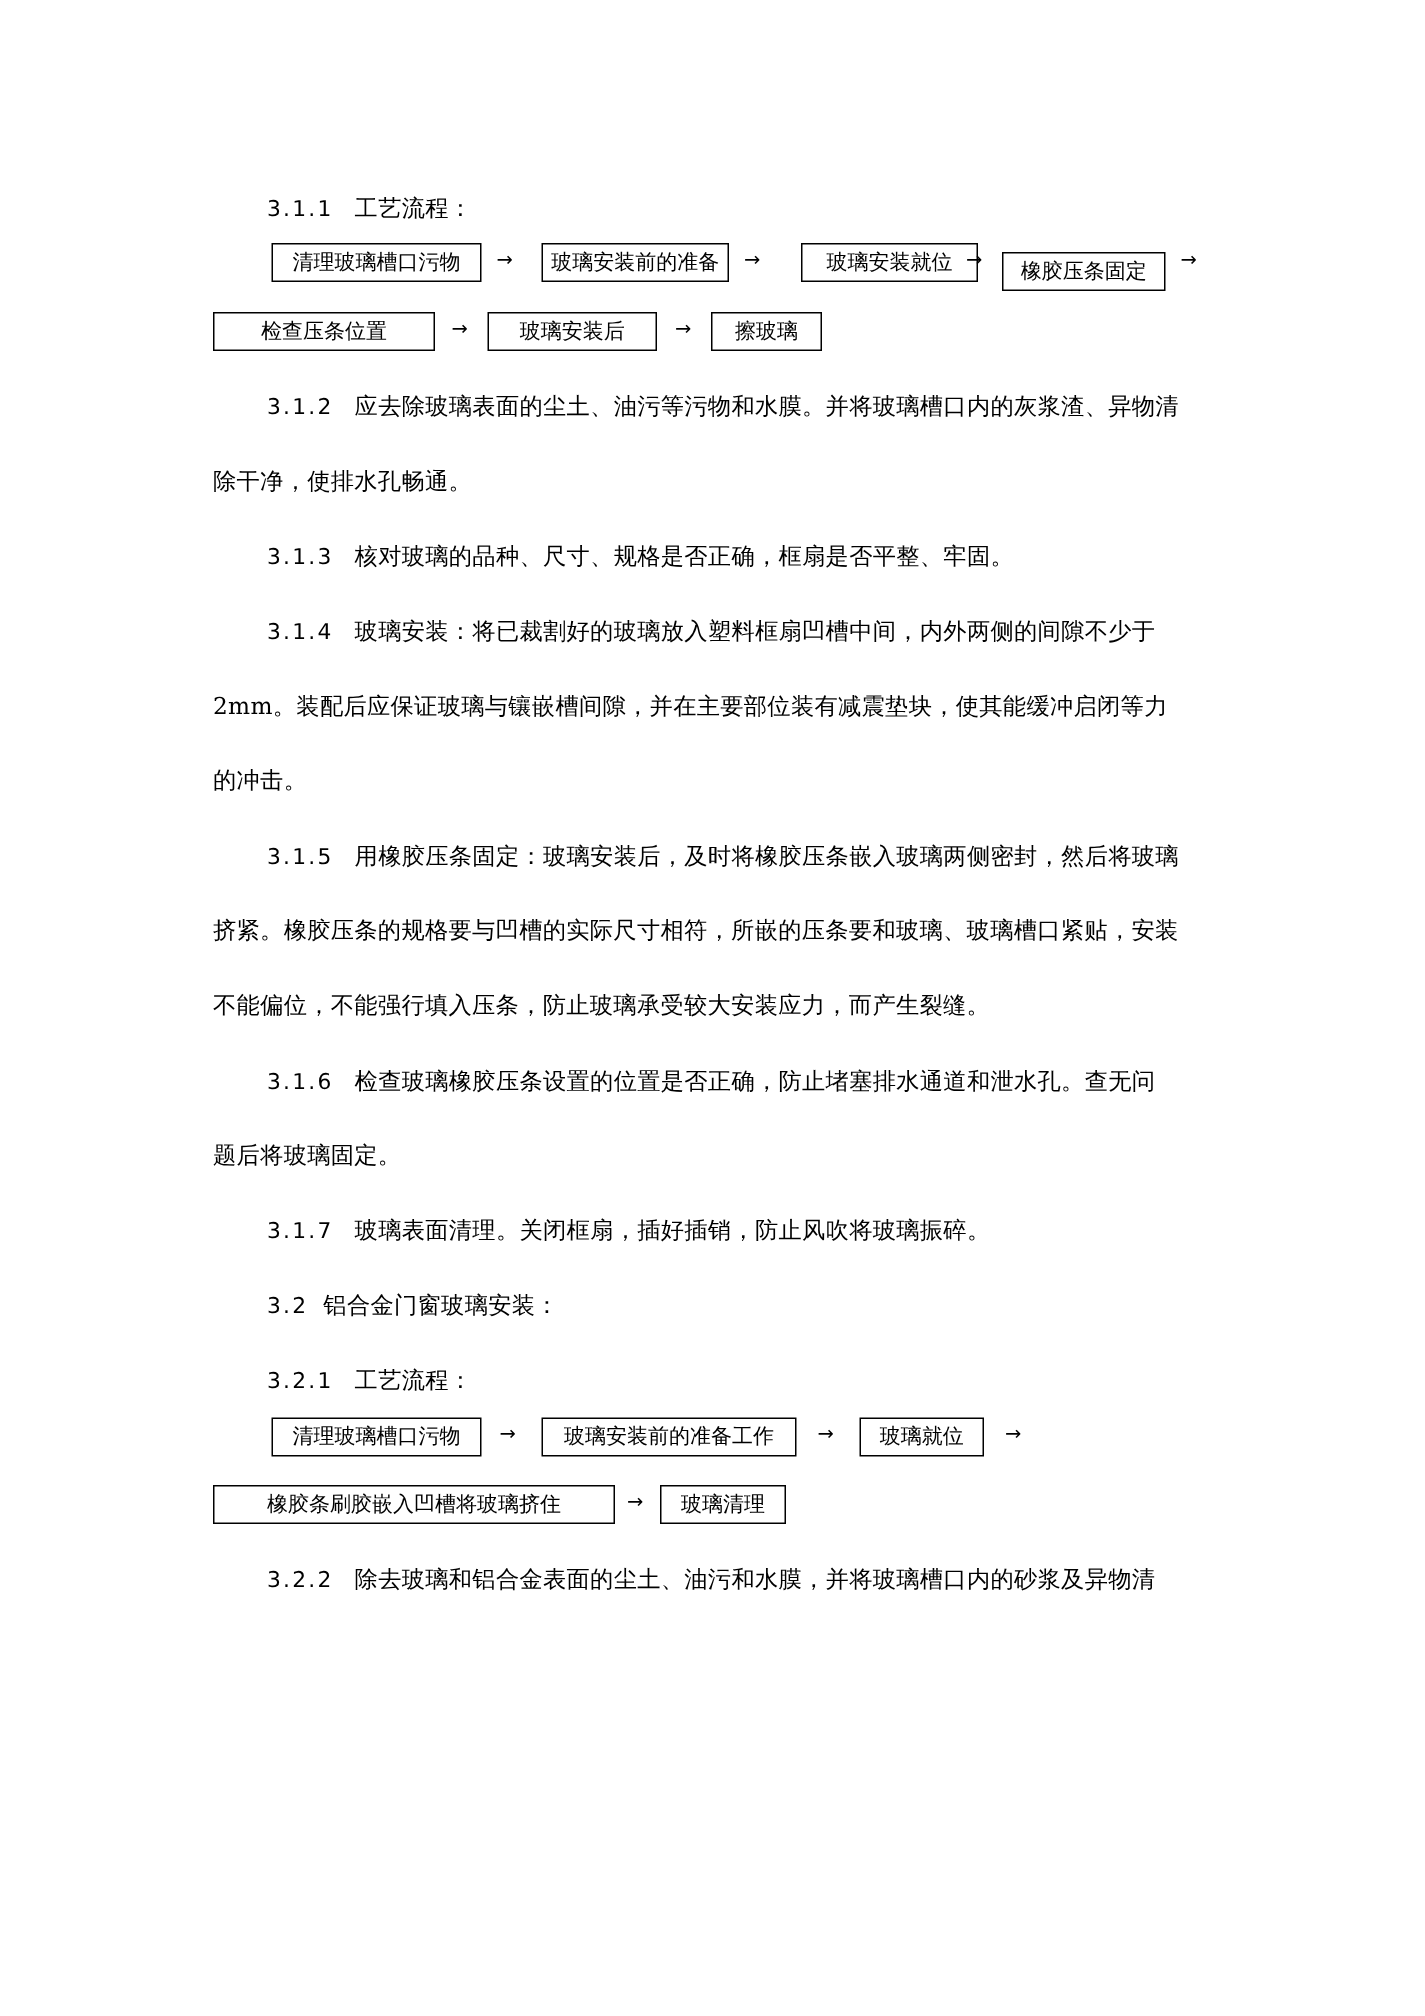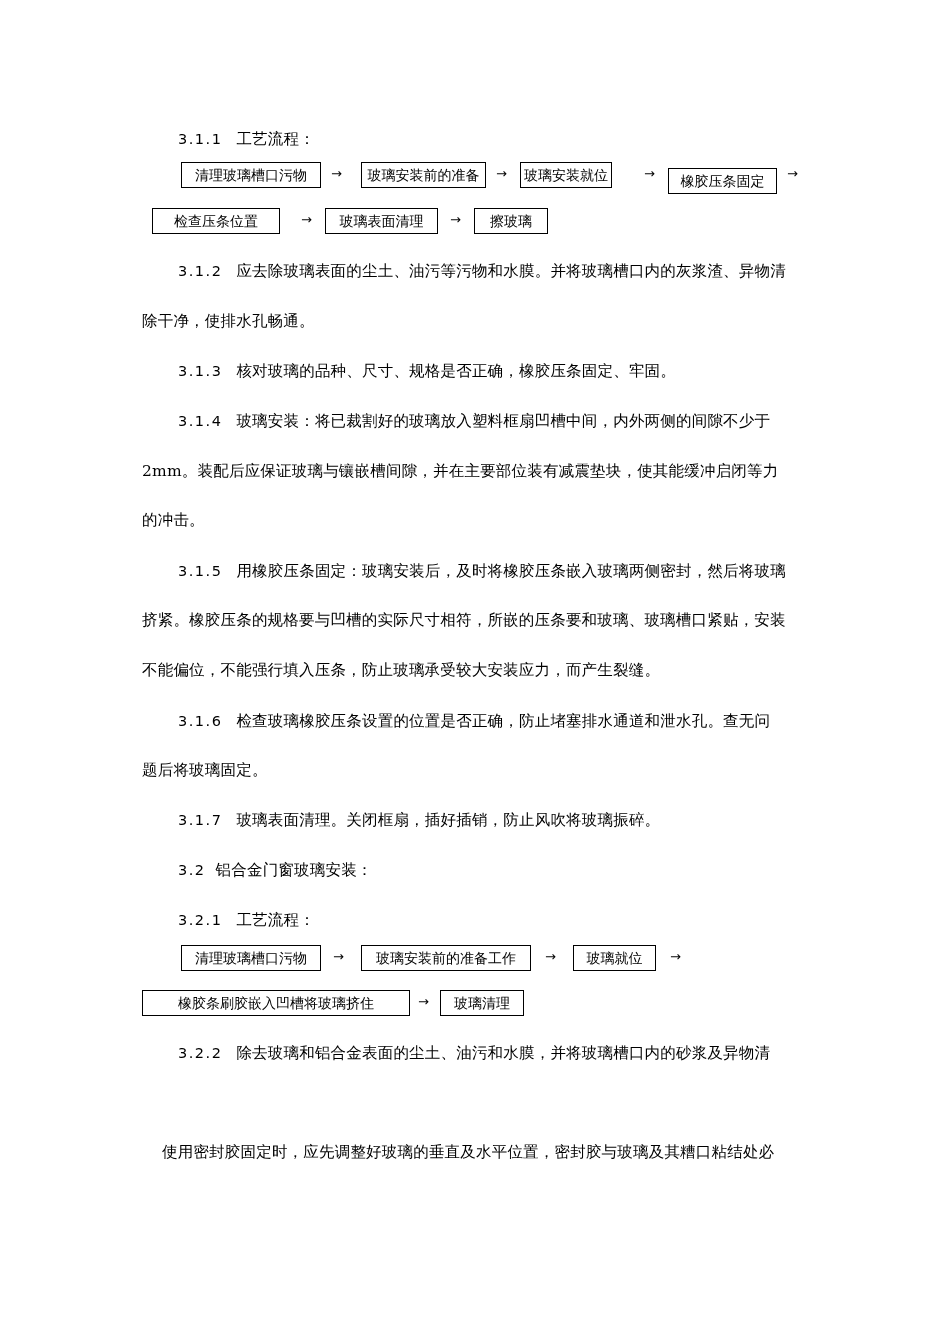--- a/index.html
+++ b/index.html
@@ -22,38 +22,38 @@
 <div class="page">
 
   <div class="line indent" style="top:129px">
     <span class="num">3.1.1</span><span>工艺流程：</span>
   </div>
 
   <div class="box" style="left:181px;top:162px;width:140px">清理玻璃槽口污物</div>
   <div class="arrow" style="left:331px;top:164px">→</div>
   <div class="box" style="left:361px;top:162px;width:125px">玻璃安装前的准备</div>
   <div class="arrow" style="left:496px;top:164px">→</div>
-  <div class="box" style="left:520px;top:162px;width:92px">玻璃安装就位</div>
+  <div class="box" style="left:534px;top:162px;width:118px">玻璃安装就位</div>
   <div class="arrow" style="left:644px;top:164px">→</div>
   <div class="box" style="left:668px;top:168px;width:109px">橡胶压条固定</div>
   <div class="arrow" style="left:787px;top:164px">→</div>
 
-  <div class="box" style="left:152px;top:208px;width:128px">检查压条位置</div>
+  <div class="box" style="left:142px;top:208px;width:148px">检查压条位置</div>
   <div class="arrow" style="left:301px;top:210px">→</div>
-  <div class="box" style="left:325px;top:208px;width:113px">玻璃表面清理</div>
+  <div class="box" style="left:325px;top:208px;width:113px">玻璃安装后</div>
   <div class="arrow" style="left:450px;top:210px">→</div>
   <div class="box" style="left:474px;top:208px;width:74px">擦玻璃</div>
 
   <div class="line indent" style="top:261px">
     <span class="num">3.1.2</span><span>应去除玻璃表面的尘土、油污等污物和水膜。并将玻璃槽口内的灰浆渣、异物清</span>
   </div>
   <div class="line" style="top:311px">除干净，使排水孔畅通。</div>
 
   <div class="line indent" style="top:361px">
-    <span class="num">3.1.3</span><span>核对玻璃的品种、尺寸、规格是否正确，橡胶压条固定、牢固。</span>
+    <span class="num">3.1.3</span><span>核对玻璃的品种、尺寸、规格是否正确，框扇是否平整、牢固。</span>
   </div>
 
   <div class="line indent" style="top:411px">
     <span class="num">3.1.4</span><span>玻璃安装：将已裁割好的玻璃放入塑料框扇凹槽中间，内外两侧的间隙不少于</span>
   </div>
   <div class="line" style="top:461px">2mm。装配后应保证玻璃与镶嵌槽间隙，并在主要部位装有减震垫块，使其能缓冲启闭等力</div>
   <div class="line" style="top:510px">的冲击。</div>
 
   <div class="line indent" style="top:561px">
     <span class="num">3.1.5</span><span>用橡胶压条固定：玻璃安装后，及时将橡胶压条嵌入玻璃两侧密封，然后将玻璃</span>
@@ -86,15 +86,14 @@
   <div class="arrow" style="left:670px;top:947px">→</div>
 
   <div class="box" style="left:142px;top:990px;width:268px">橡胶条刷胶嵌入凹槽将玻璃挤住</div>
   <div class="arrow" style="left:418px;top:992px">→</div>
   <div class="box" style="left:440px;top:990px;width:84px">玻璃清理</div>
 
   <div class="line indent" style="top:1043px">
     <span class="num">3.2.2</span><span>除去玻璃和铝合金表面的尘土、油污和水膜，并将玻璃槽口内的砂浆及异物清</span>
   </div>
 
-  <div class="line" style="top:1142px;padding-left:20px">使用密封胶固定时，应先调整好玻璃的垂直及水平位置，密封胶与玻璃及其糟口粘结处必</div>
 
 </div>
 
 </body></html>

